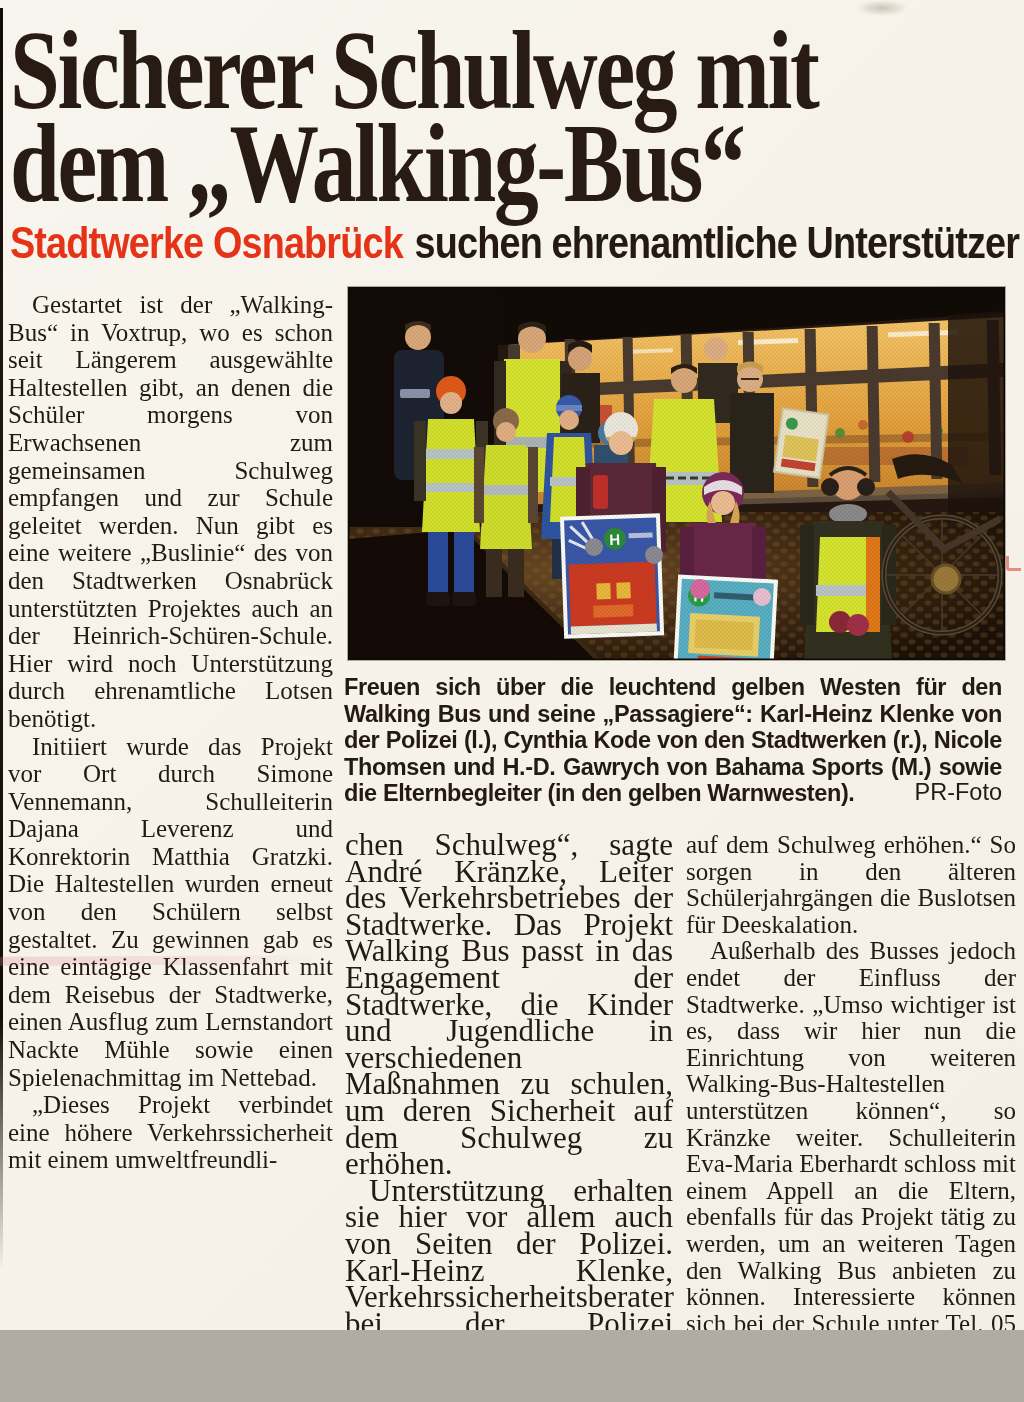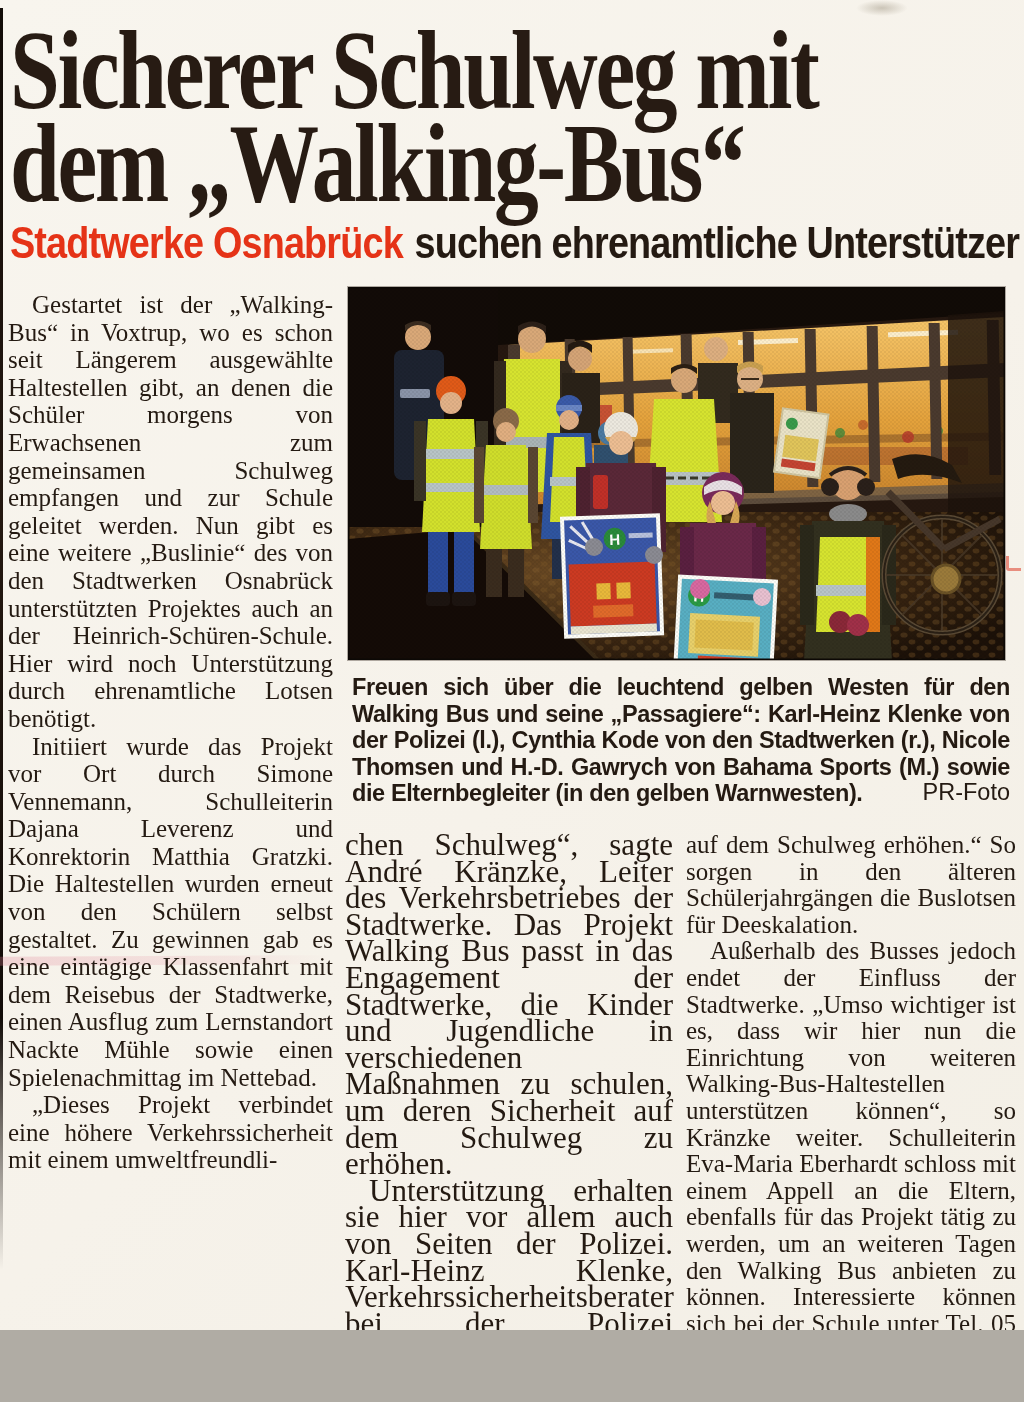--- a/index.html
+++ b/index.html
@@ -57,21 +57,21 @@
   
   #photo{
     position:absolute;left:348px;top:287px;width:657px;height:373px;
     background:#160e08;
     box-shadow:0 0 0 1px rgba(40,30,20,.35);
   }
   #photo svg{display:block;width:100%;height:100%;}
 
   
   #caption{
-    position:absolute;left:352px;top:674px;width:658px;
+    position:absolute;left:344px;top:674px;width:658px;
     font-family:"Liberation Sans",sans-serif;
     font-weight:bold;font-size:23.5px;line-height:26.5px;
     letter-spacing:-.4px;
     text-align:justify;color:#241a12;
   }
   #caption .credit{
     position:absolute;right:0;bottom:1px;
     font-weight:normal;letter-spacing:0;
   }
 </style>

